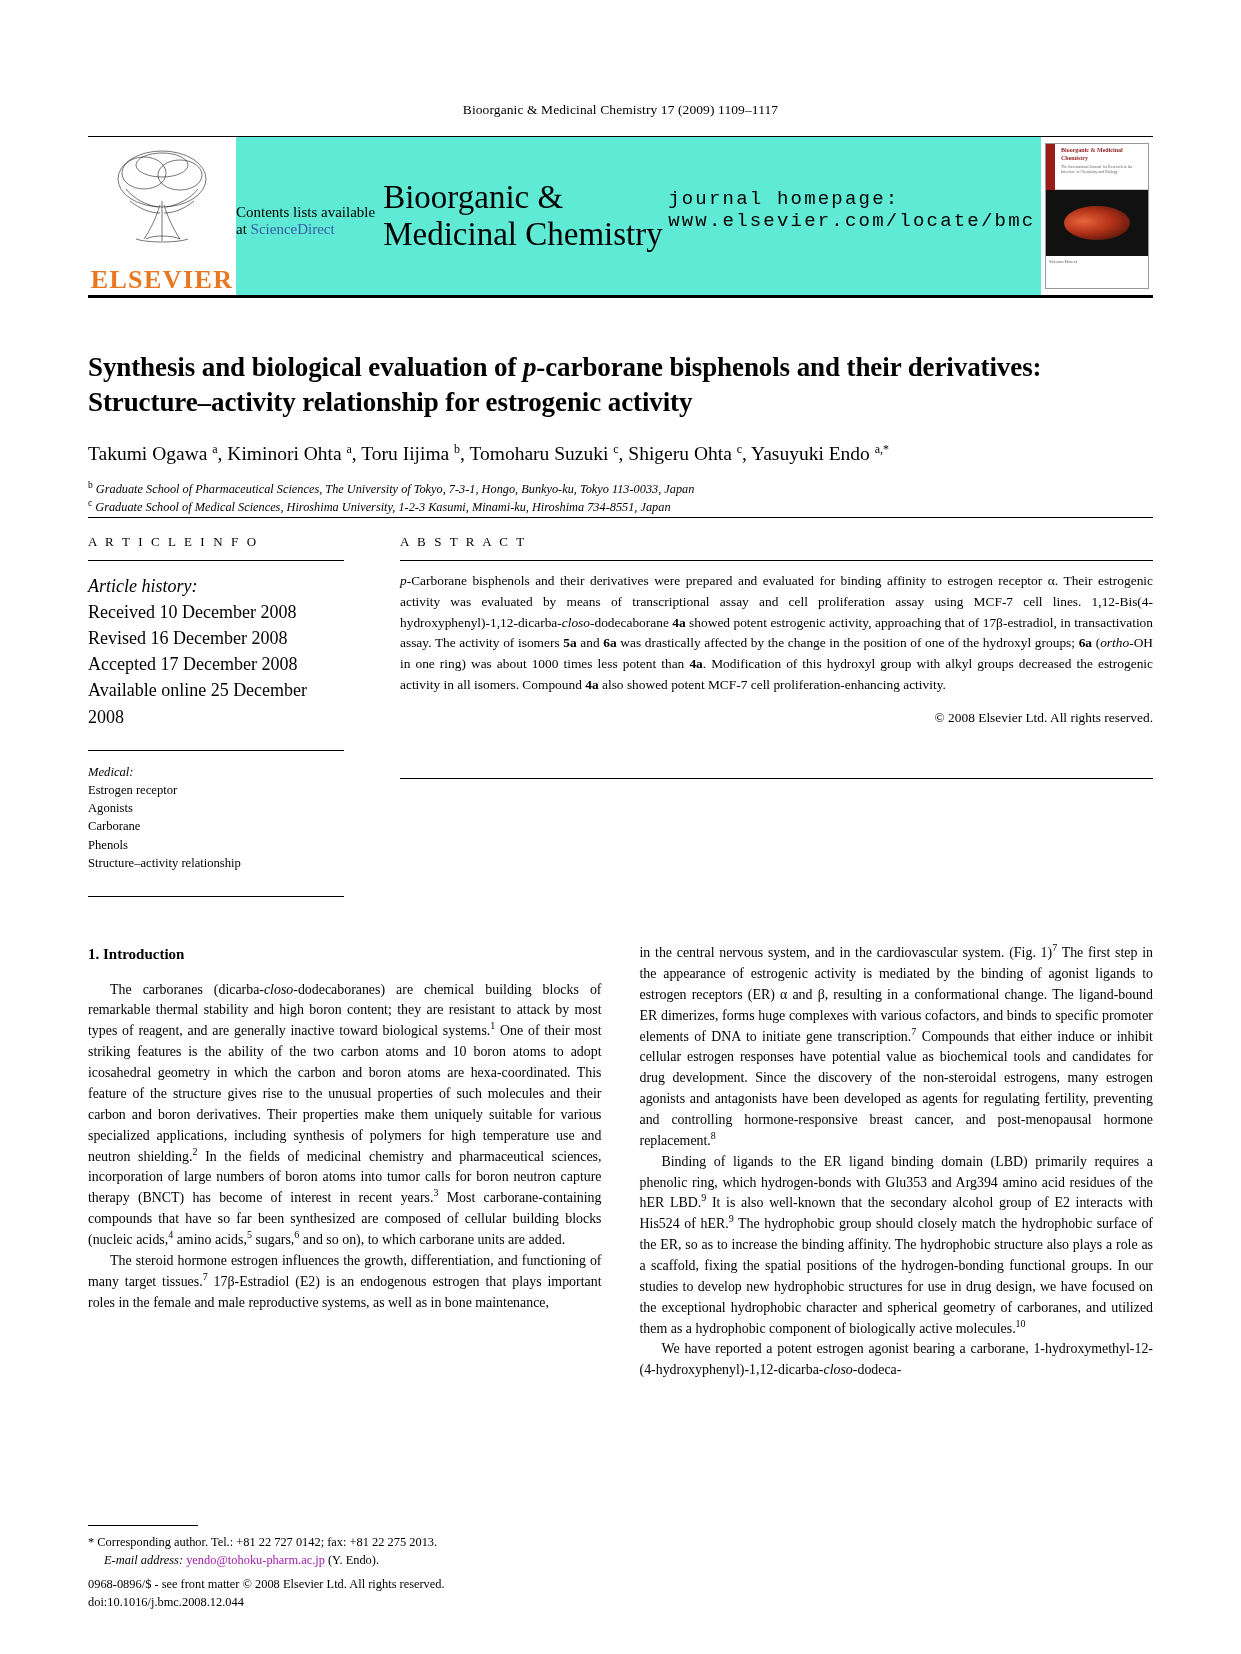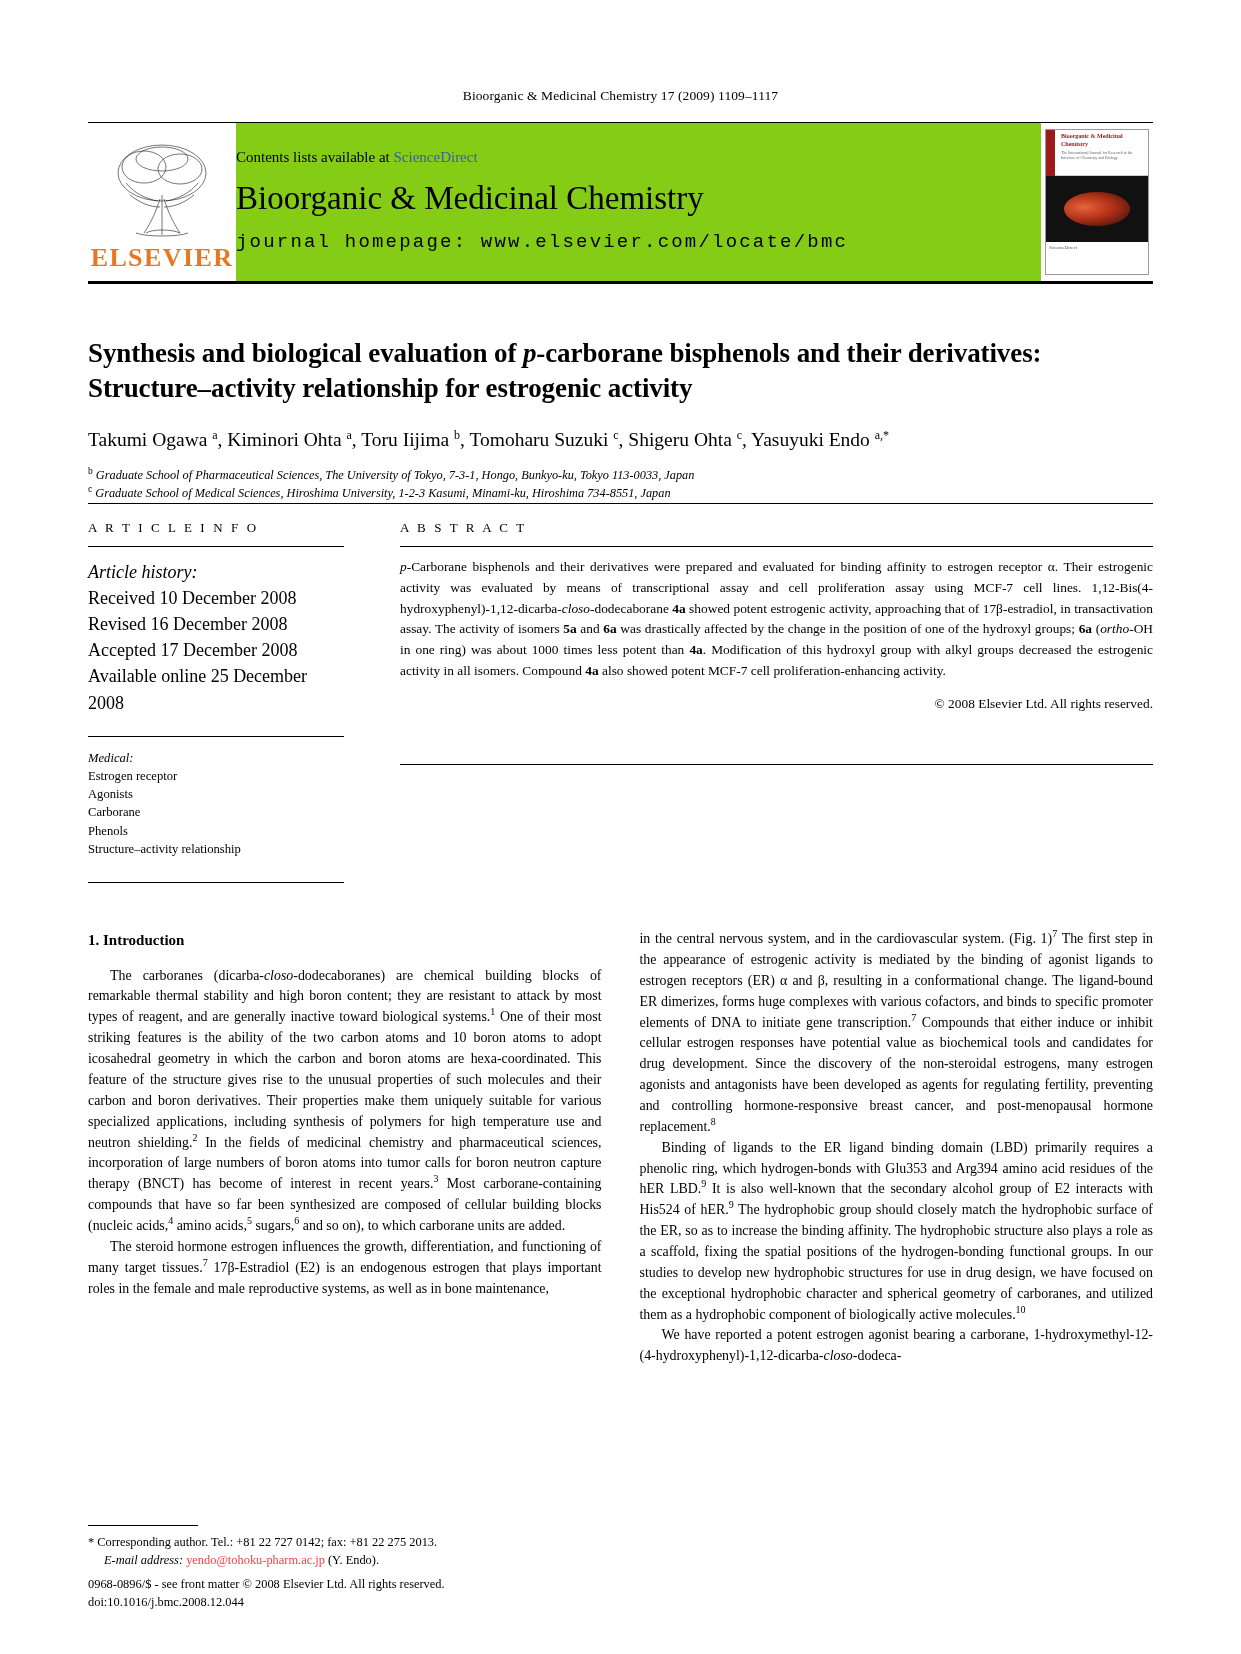--- a/index.html
+++ b/index.html
@@ -12,21 +12,21 @@
     height: 1654px;
     font-family: "Liberation Serif", serif;
     color: #000;
     position: relative;
   }
   .page {
     width: 1241px;
     height: 1654px;
     position: relative;
     box-sizing: border-box;
-    padding: 0 88px;
+    padding: 14px 88px;
   }
   
   .running-head {
     text-align: center;
     font-size: 13.5px;
     padding-top: 88px;
     letter-spacing: 0.1px;
   }
   
   .banner {
@@ -35,42 +35,43 @@
     display: flex;
     align-items: stretch;
     height: 158px;
   }
   .banner-logo {
     width: 148px;
     flex: 0 0 148px;
     display: flex;
     flex-direction: column;
     align-items: center;
-    justify-content: center;
+    justify-content: space-between;
     padding-top: 6px;
     box-sizing: border-box;
   }
   .tree {
     width: 112px;
     height: 104px;
     position: relative;
   }
   .elsevier-word {
     font-family: "Liberation Serif", serif;
     color: #e87722;
     font-size: 26px;
     letter-spacing: 1.4px;
     font-weight: bold;
     margin-top: 2px;
   }
   .banner-center {
     flex: 1 1 auto;
-    background: #84cc16;
-    display: flex;
-    flex-direction: column;
+    background: #5eead4;
+    display: flex;
+    flex-direction: row;
+    align-items: center;
     justify-content: center;
     border-left: 0;
     box-sizing: border-box;
   }
   .contents-line {
     font-size: 15px;
     margin-top: 10px;
   }
   .contents-line .sd {
     color: #3b5ca8;
@@ -242,21 +243,21 @@
     bottom: 84px;
     width: 525px;
     font-size: 12.4px;
     line-height: 1.45;
   }
   .footnote .rule {
     width: 110px;
     border-top: 0.8px solid #000;
     margin-bottom: 8px;
   }
-  .footnote .email { color: #ef4444; }
+  .footnote .email { color: #a21caf; }
   .footer {
     position: absolute;
     left: 88px;
     bottom: 42px;
     font-size: 12.4px;
     line-height: 1.45;
   }
 </style>
 </head>
 <body>

